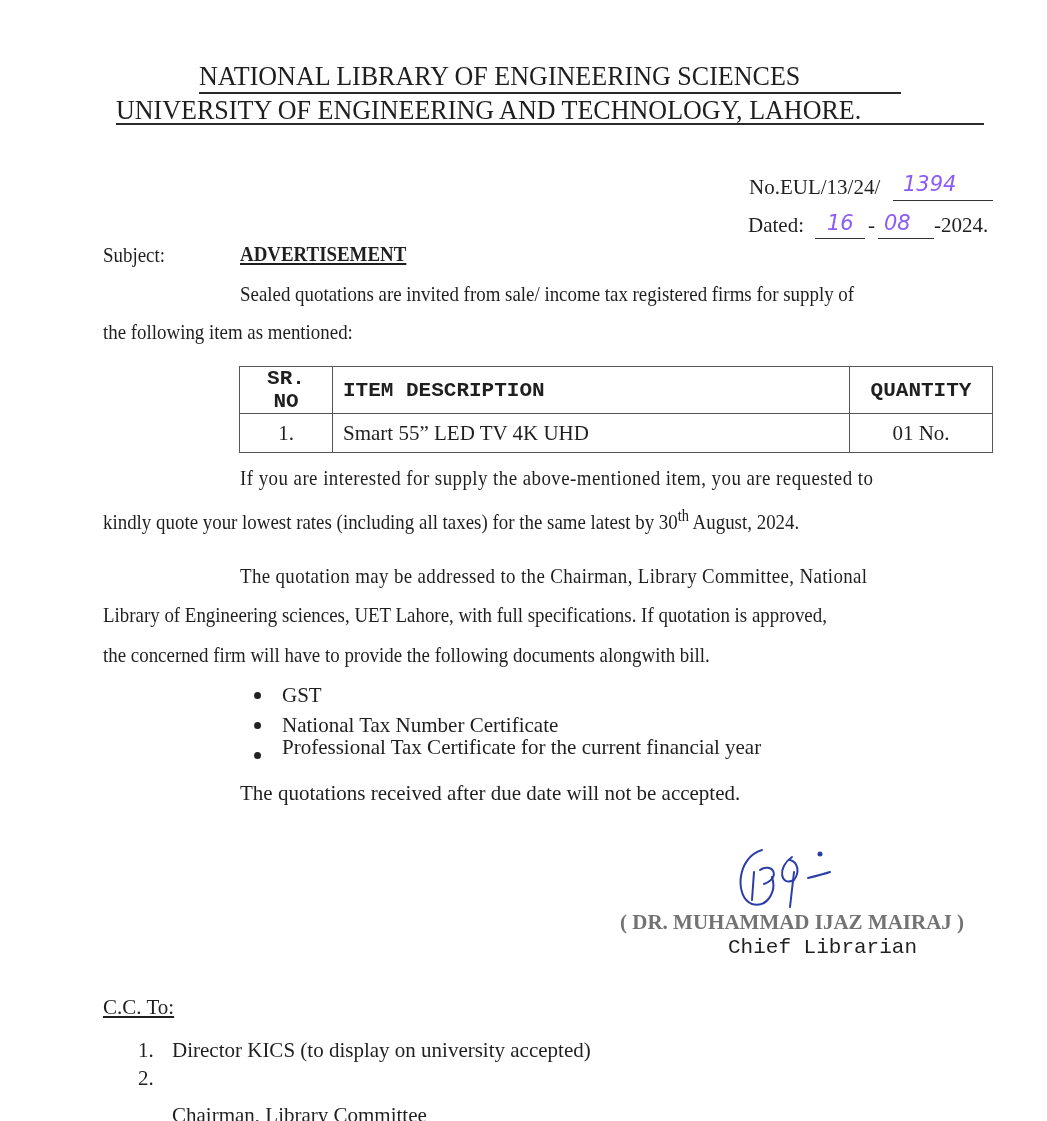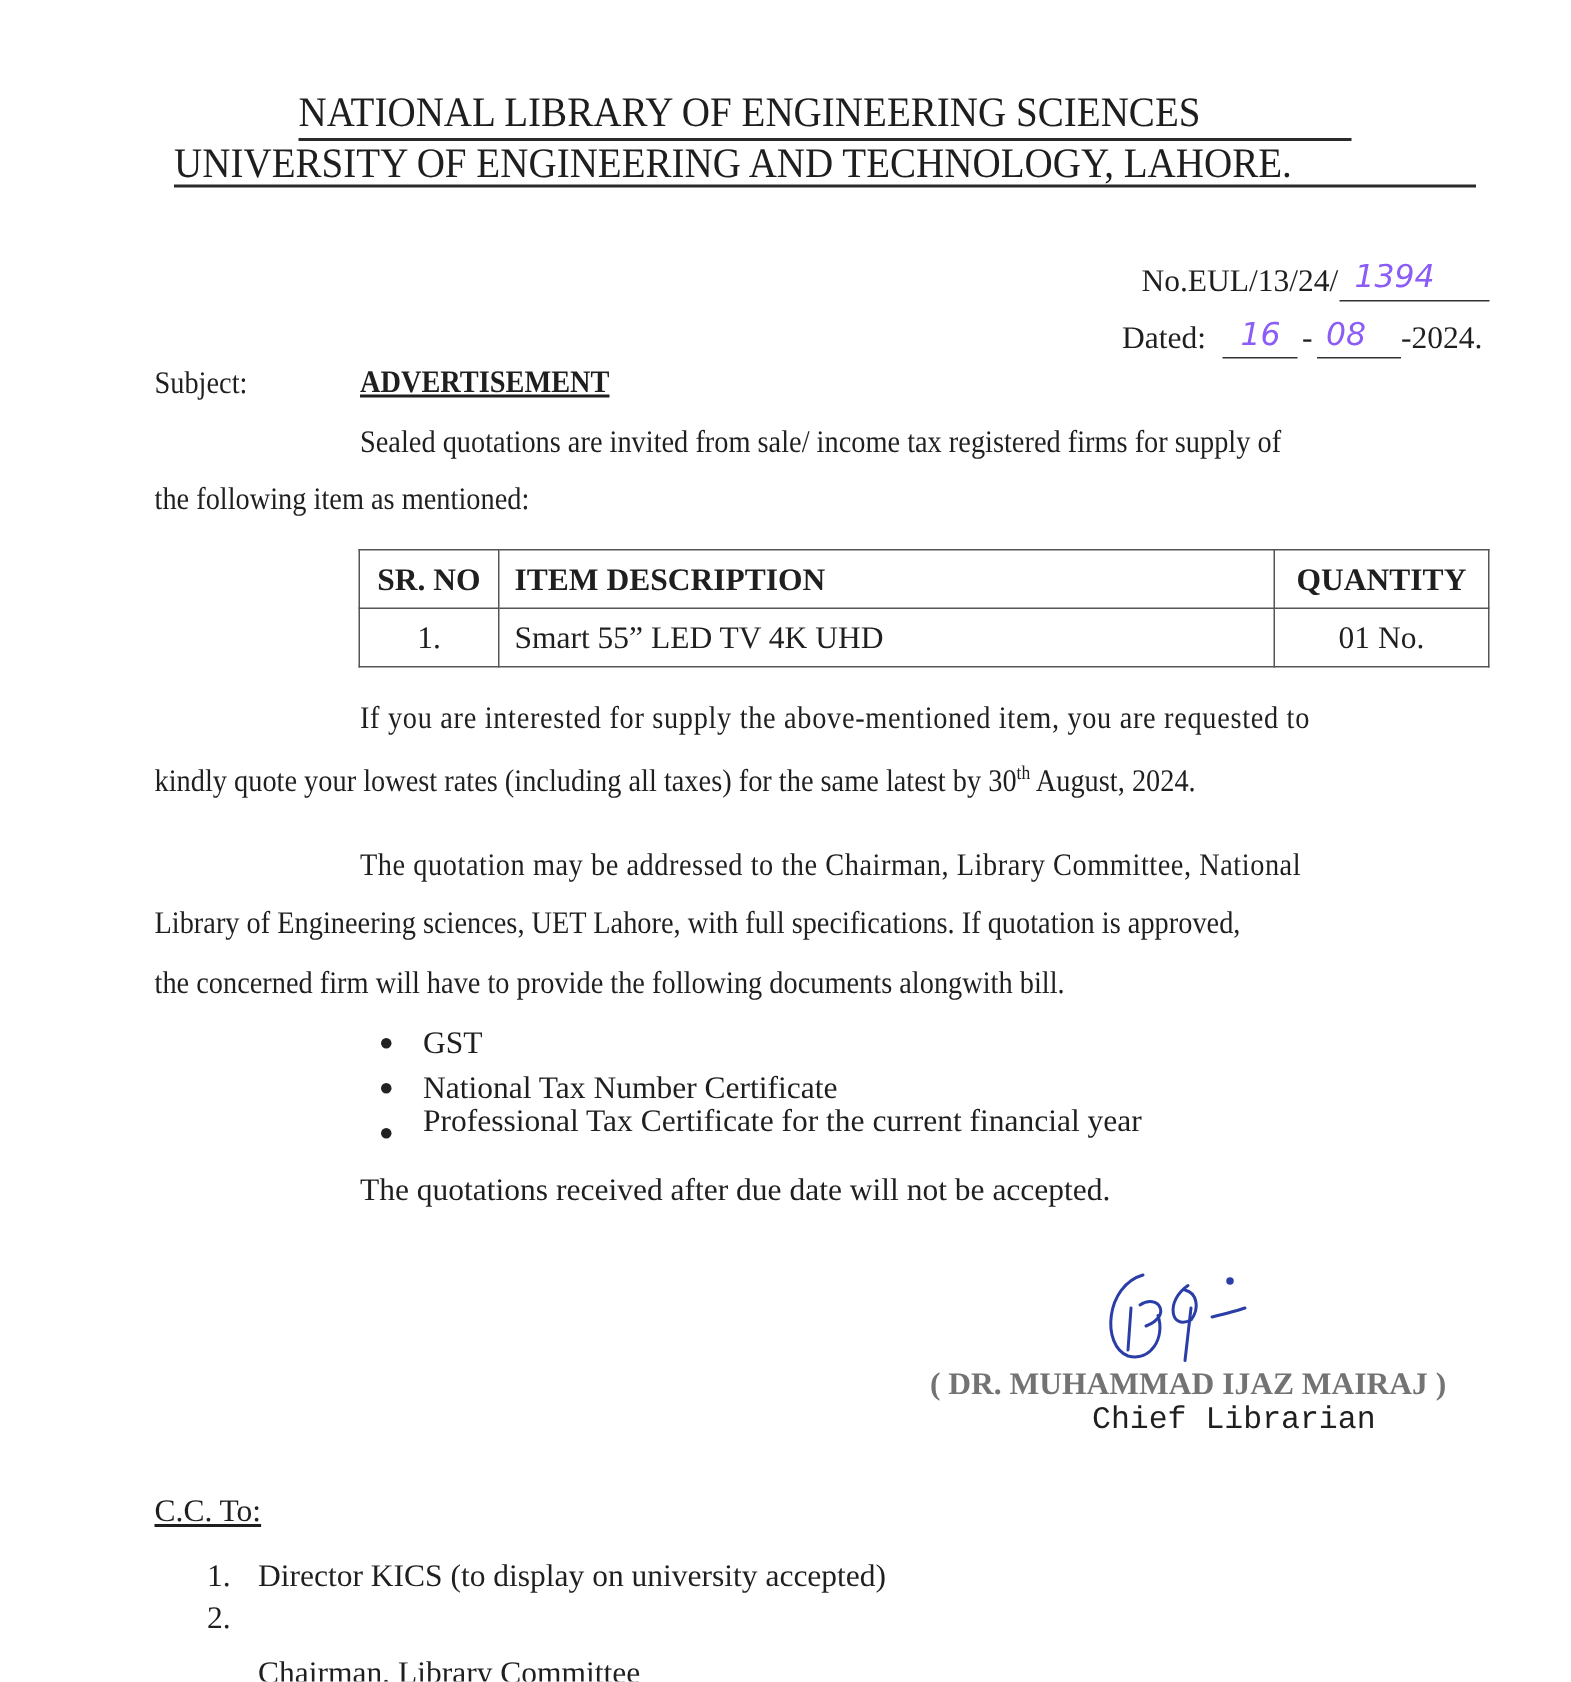--- a/index.html
+++ b/index.html
@@ -8,35 +8,35 @@
   .abs { position: absolute; white-space: nowrap; }
   .hdr { font-size: 28px; font-weight: normal; letter-spacing: 0px; color: #1e1e1e;
          transform: scaleX(0.93); transform-origin: left top; }
   .hdr-line { position: absolute; height: 2px; background: #2a2a2a; }
   .body-text { font-size: 21px; color: #1f1f1f; }
   .narrow { transform: scaleX(0.9); transform-origin: left top; }
   .hand { font-family: "DejaVu Sans", sans-serif; font-style: italic; color: #8b5cf6; font-size: 21px; }
   .blank { position: absolute; height: 1px; background: #333; }
   table.items { position: absolute; left: 239px; top: 366px; width: 754px; border-collapse: collapse; }
   table.items td, table.items th { border: 1px solid #555; height: 38px; padding: 0 10px; font-size: 21px; color: #1f1f1f; }
-  table.items th { font-weight: bold; text-align: left; }
+  table.items th { font-weight: bold; text-align: left; font-family: Liberation Mono, monospace; }
   table.items th.c, table.items td.c { text-align: center; }
   .bullet { position: absolute; width: 7px; height: 7px; border-radius: 50%; background: #222; }
   .sig-name { font-family: "Liberation Serif", serif; font-weight: bold; font-size: 21px; color: #737373; }
   .ul { text-decoration: underline; }
 </style>
 </head>
 <body>
 
 <div class="abs hdr" style="left:199px; top:60px;">NATIONAL LIBRARY OF ENGINEERING SCIENCES</div>
 <div class="hdr-line" style="left:199px; top:92px; width:702px;"></div>
 <div class="abs hdr" style="left:116px; top:94px;">UNIVERSITY OF ENGINEERING AND TECHNOLOGY, LAHORE.</div>
 <div class="hdr-line" style="left:116px; top:123px; width:868px;"></div>
 
-<div class="abs body-text" style="left:749px; top:175px;margin-left:12px;">No.EUL/13/24/</div>
+<div class="abs body-text" style="left:749px; top:175px;">No.EUL/13/24/</div>
 <div class="abs hand" style="left:903px; top:172px;">1394</div>
 <div class="blank" style="left:893px; top:200px; width:100px;"></div>
 
 <div class="abs body-text" style="left:748px; top:213px;">Dated:</div>
 <div class="abs hand" style="left:827px; top:211px;">16</div>
 <div class="blank" style="left:815px; top:238px; width:50px;"></div>
 <div class="abs body-text" style="left:868px; top:213px;">-</div>
 <div class="abs hand" style="left:884px; top:211px;">08</div>
 <div class="blank" style="left:878px; top:238px; width:56px;"></div>
 <div class="abs body-text" style="left:934px; top:213px;">-2024.</div>
@@ -58,21 +58,21 @@
   <tbody>
     <tr>
       <td class="c">1.</td>
       <td>Smart 55” LED TV 4K UHD</td>
       <td class="c">01 No.</td>
     </tr>
   </tbody>
 </table>
 
 <div class="abs body-text narrow" style="left:240px; top:466px; letter-spacing:0.5px;">If you are interested for supply the above-mentioned item, you are requested to</div>
-<div class="abs body-text narrow" style="left:103px; top:507px;"><span>kindly quote your lowest rates (including all taxes) for the same latest by 30</span><sup style="font-size:13px;">th</sup><span> August, 2024.</span></div>
+<div class="abs body-text narrow" style="left:103px; top:507px;"><span>kindly quote your lowest rates (including all taxes) for the same latest by 30</span><sup style="font-size:16px;">th</sup><span> August, 2024.</span></div>
 
 <div class="abs body-text narrow" style="left:240px; top:564px; letter-spacing:0.4px;">The quotation may be addressed to the Chairman, Library Committee, National</div>
 <div class="abs body-text narrow" style="left:103px; top:603px;">Library of Engineering sciences, UET Lahore, with full specifications. If quotation is approved,</div>
 <div class="abs body-text narrow" style="left:103px; top:643px;">the concerned firm will have to provide the following documents alongwith bill.</div>
 
 <div class="bullet" style="left:254px; top:692px;"></div>
 <div class="abs body-text" style="left:282px; top:683px;">GST</div>
 <div class="bullet" style="left:254px; top:722px;"></div>
 <div class="abs body-text" style="left:282px; top:713px;">National Tax Number Certificate</div>
 <div class="bullet" style="left:254px; top:752px;"></div>

